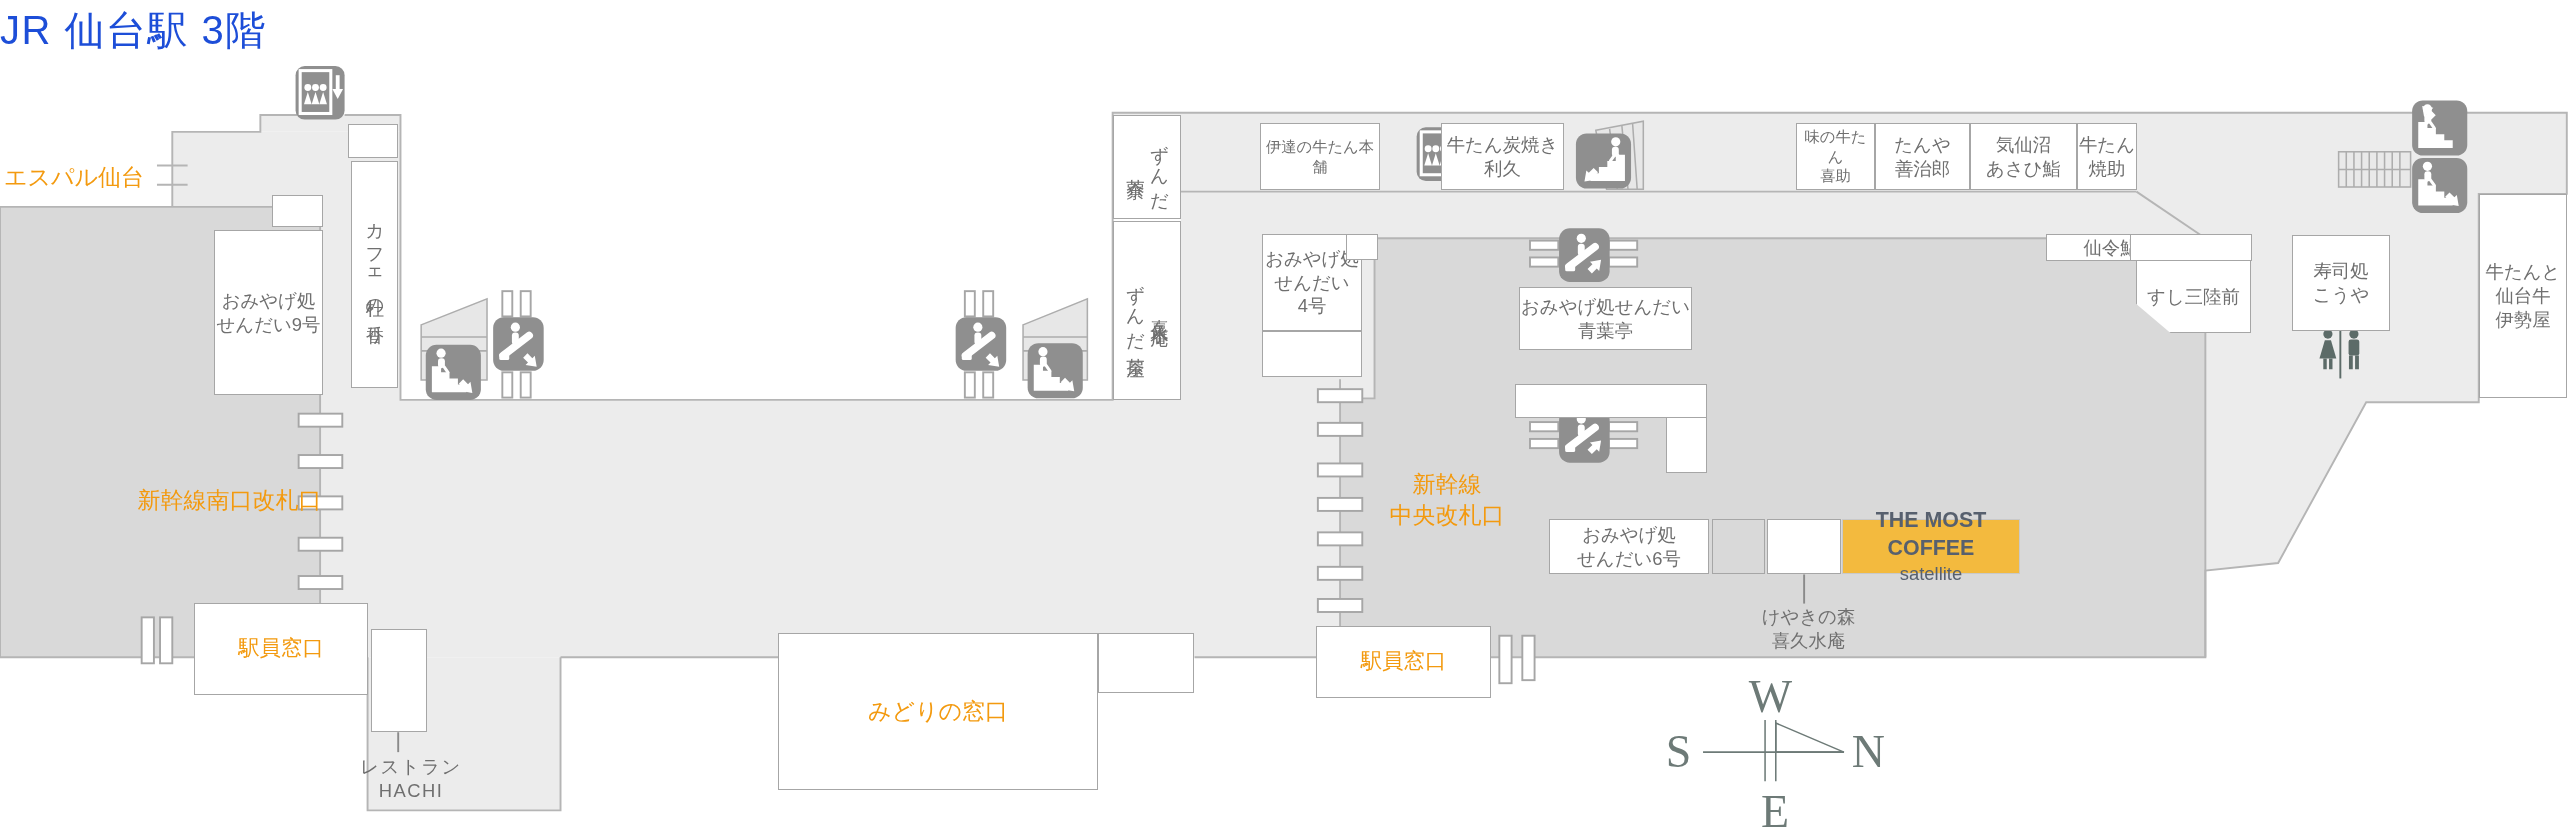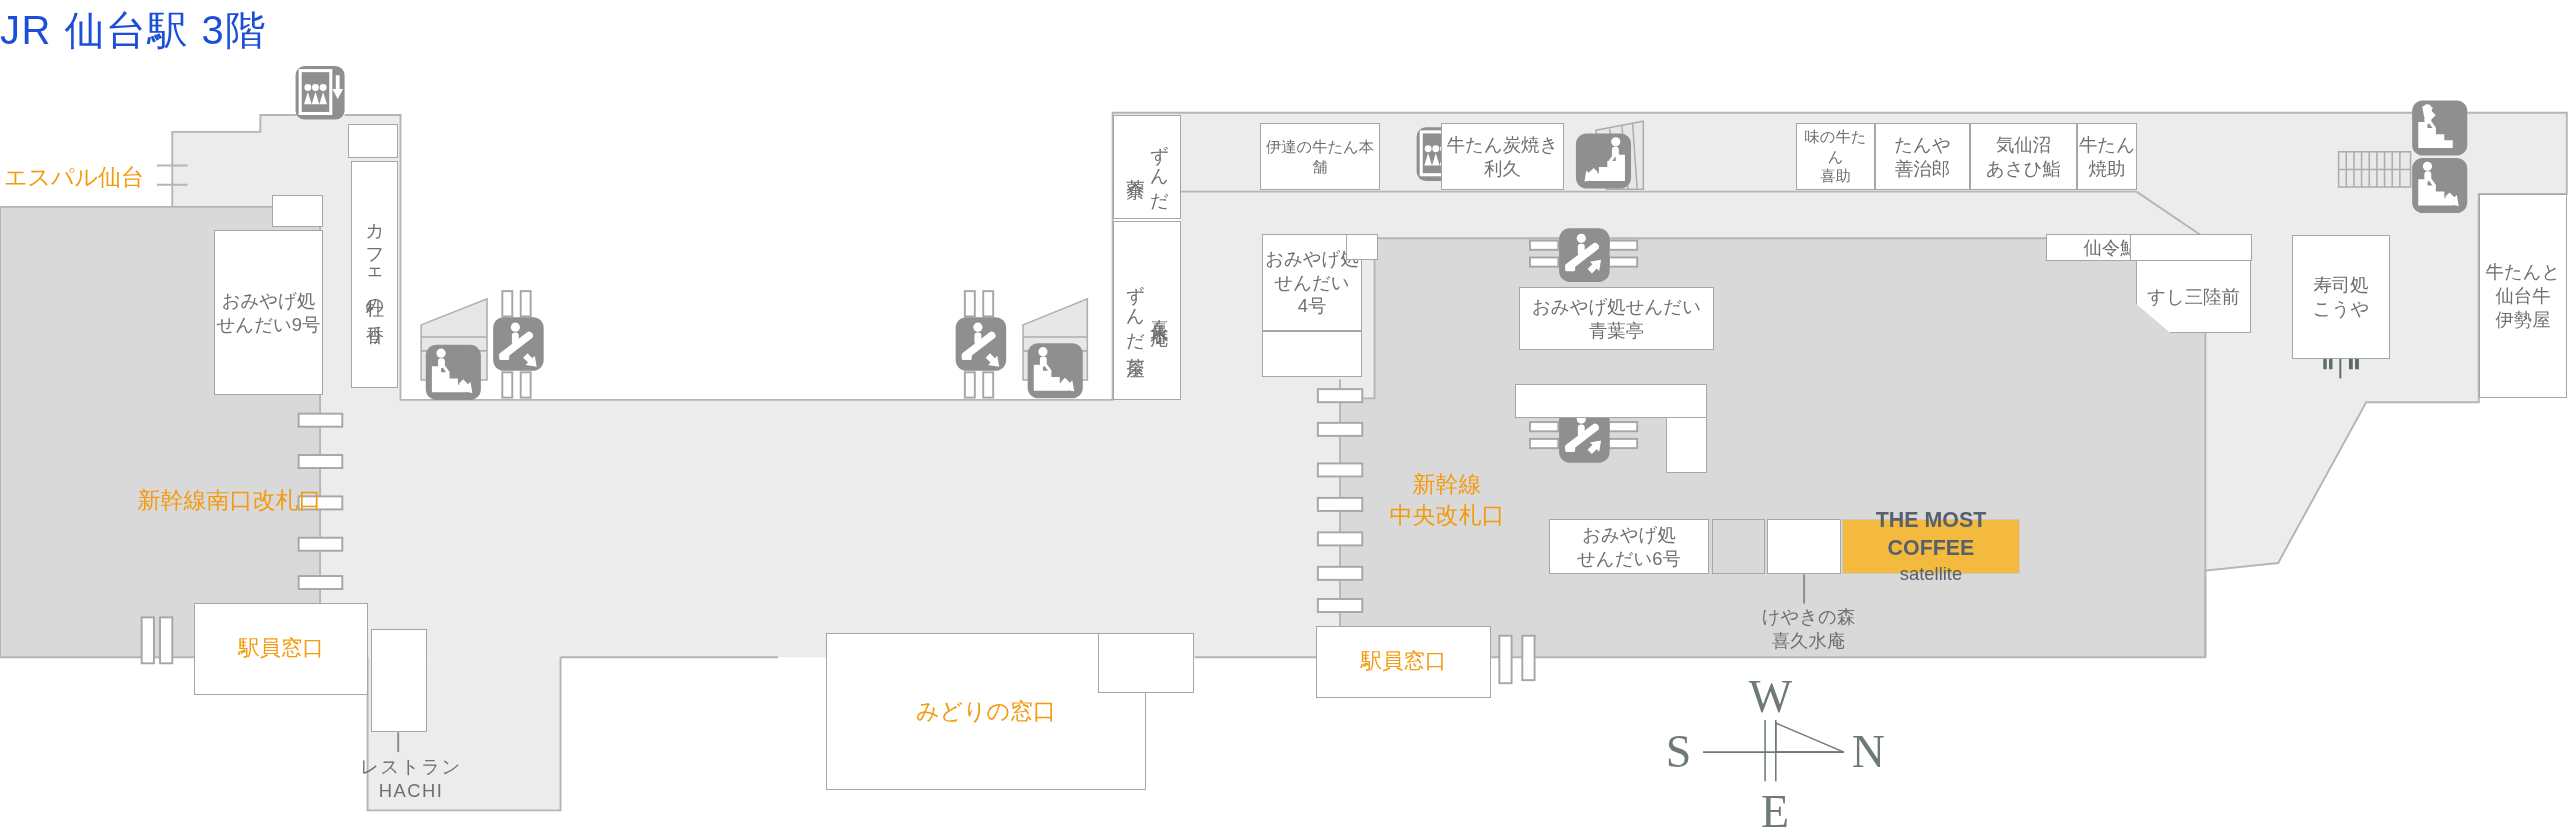--- a/index.html
+++ b/index.html
@@ -254,46 +254,46 @@
 <div class="box" style="left:1970px;top:123px;width:107px;height:67px;">気仙沼
 あさひ鮨</div>
 <div class="box" style="left:2077px;top:123px;width:60px;height:67px;">牛たん
 焼助</div>
 
 <div class="box" style="left:1262px;top:234px;width:100px;height:97px;">おみやげ処
 せんだい
 4号</div>
 <div class="box" style="left:1262px;top:331px;width:100px;height:46px;"></div>
 <div class="box" style="left:1346px;top:234px;width:32px;height:26px;"></div>
-<div class="box" style="left:1519px;top:287px;width:195px;height:63px;">おみやげ処せんだい
+<div class="box" style="left:1519px;top:287px;width:173px;height:63px;">おみやげ処せんだい
 青葉亭</div>
 <div class="box" style="left:1515px;top:384px;width:192px;height:34px;"></div>
 <div class="box" style="left:1666px;top:417px;width:41px;height:56px;"></div>
 
 <div class="box" style="left:1549px;top:519px;width:160px;height:55px;">おみやげ処
 せんだい6号</div>
 <div class="box graybox" style="left:1712px;top:519px;width:53px;height:55px;"></div>
 <div class="box" style="left:1767px;top:519px;width:74px;height:55px;"></div>
 <div class="box coffee" style="left:1842px;top:519px;width:178px;height:55px;">
   <span class="l1">THE MOST COFFEE</span>
   <span class="l2">satellite</span>
 </div>
 <div class="floatlabel" style="left:1747px;top:605px;width:123px;">けやきの森
 喜久水庵</div>
 
 <div class="box" style="left:1999px;top:234px;width:130px;height:27px;margin-left:47px;">仙令鮨</div>
 <div class="box" style="left:2130px;top:234px;width:122px;height:27px;"></div>
 <div class="box clipbox" style="left:2136px;top:260px;width:115px;height:73px;">すし三陸前</div>
-<div class="box" style="left:2292px;top:235px;width:98px;height:124px;">寿司処
+<div class="box" style="left:2292px;top:235px;width:98px;height:96px;">寿司処
 こうや</div>
 <div class="box" style="left:2479px;top:194px;width:88px;height:204px;">牛たんと
 仙台牛
 伊勢屋</div>
 
-<div class="box orange" style="left:778px;top:633px;width:320px;height:157px;font-size:23px;margin-left:48px;">みどりの窓口</div>
+<div class="box orange" style="left:778px;top:633px;width:320px;height:157px;font-size:23px;">みどりの窓口</div>
 <div class="box" style="left:1098px;top:633px;width:96px;height:60px;"></div>
 <div class="box orange" style="left:194px;top:603px;width:174px;height:92px;">駅員窓口</div>
 <div class="box orange" style="left:1316px;top:626px;width:175px;height:72px;">駅員窓口</div>
 
 <div class="box" style="left:371px;top:629px;width:56px;height:103px;"></div>
 <div class="floatlabel" style="left:346px;top:755px;width:130px;letter-spacing:1.5px;">レストラン
 HACHI</div>
 
 <div class="olabel" style="left:1.5px;top:162px;width:145px;text-align:center;">エスパル仙台</div>
 <div class="olabel" style="left:90px;top:485px;width:199px;margin-left:40px;">新幹線南口改札口</div>

